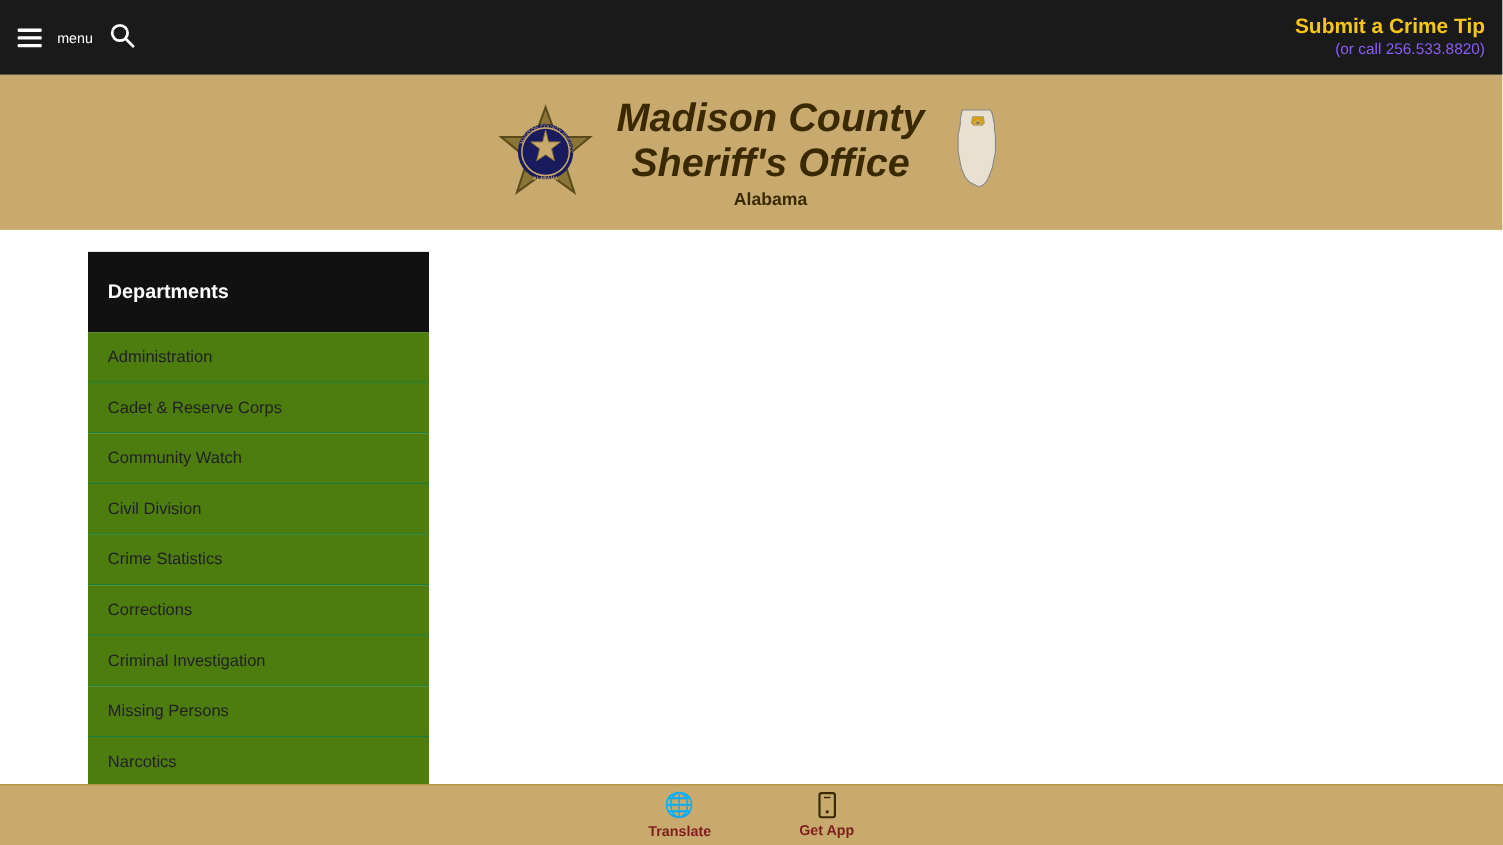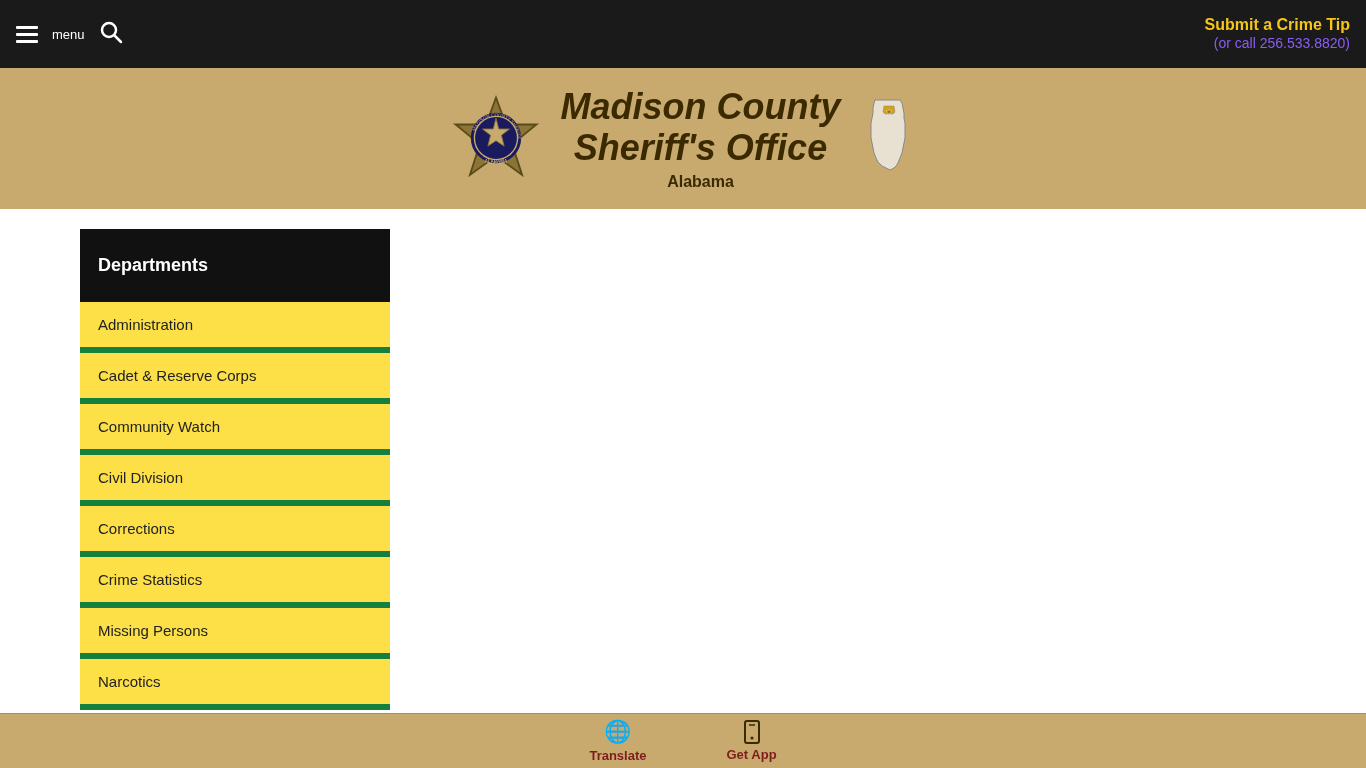--- a/index.html
+++ b/index.html
@@ -38,21 +38,21 @@
       font-size: 13px;
     }
     .search-icon-btn {
       cursor: pointer;
     }
     .top-bar-right {
       text-align: right;
     }
     .crime-tip-link {
       color: #f5c518;
-      font-size: 16px;
+      font-size: 19px;
       font-weight: bold;
       display: block;
       text-decoration: none;
     }
     .crime-tip-phone {
       color: #8b5cf6;
       font-size: 14px;
     }
 
     
@@ -97,26 +97,26 @@
     }
     .sidebar-header {
       background: #111;
       color: #fff;
       font-size: 18px;
       font-weight: bold;
       padding: 26px 18px;
       margin-bottom: 0;
     }
     .sidebar-item {
-      border-bottom: 6px solid #15803d;
+      border-bottom: 1px solid #15803d;
       padding: 14px 18px;
       font-size: 15px;
       color: #222;
       cursor: pointer;
-      background: #fde047;
+      background: #4d7c0f;
       transition: background 0.15s;
     }
     .sidebar-item:last-child {
       border-bottom: 1px solid #c8aa6e;
     }
     .sidebar-item-partial {
       border-bottom: 1px solid #c8aa6e;
       padding: 14px 18px;
       font-size: 15px;
       color: #222;
@@ -239,24 +239,27 @@
     <div class="sidebar-item">
       <span>Cadet &amp; Reserve Corps</span>
     </div>
     <div class="sidebar-item">
       <span>Community Watch</span>
     </div>
     <div class="sidebar-item">
       <span>Civil Division</span>
     </div>
     <div class="sidebar-item">
+      <span>Crime Statistics</span>
+    </div>
+    <div class="sidebar-item">
       <span>Corrections</span>
     </div>
     <div class="sidebar-item">
-      <span>Crime Statistics</span>
+      <span>Criminal Investigation</span>
     </div>
     <div class="sidebar-item">
       <span>Missing Persons</span>
     </div>
     <div class="sidebar-item">
       <span>Narcotics</span>
     </div>
     <div class="sidebar-item-partial">
       
     </div>

